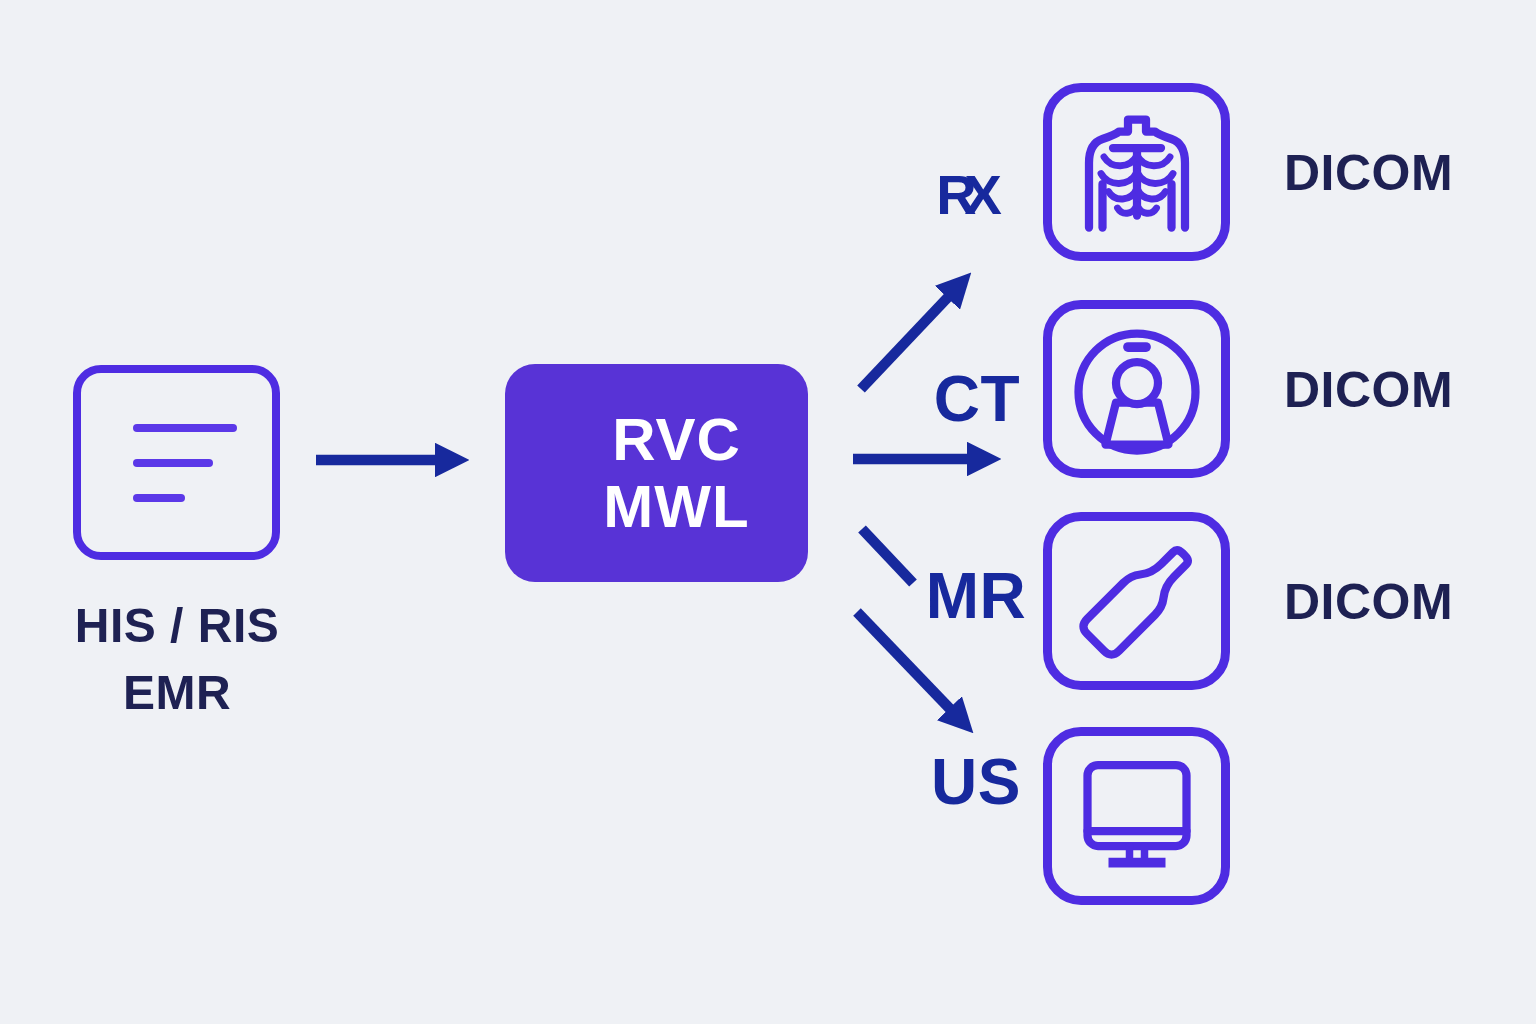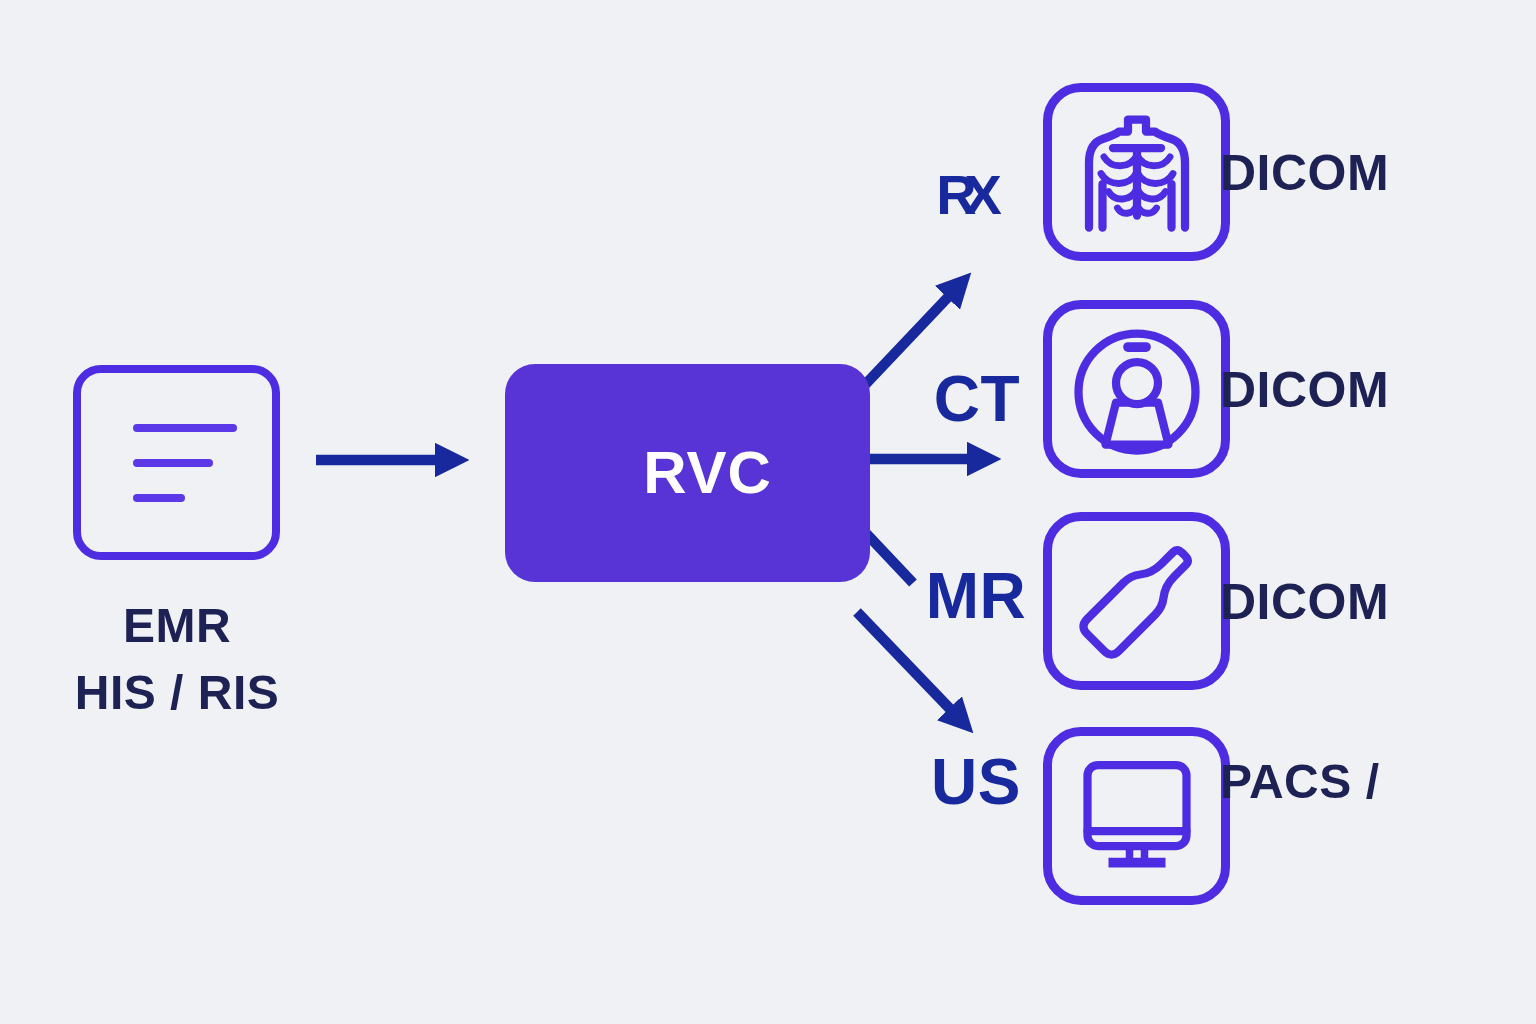--- a/index.html
+++ b/index.html
@@ -30,21 +30,21 @@
   .src-line.l1{left:52px;top:51px;width:104px}
   .src-line.l2{left:52px;top:86px;width:80px}
   .src-line.l3{left:52px;top:121px;width:52px}
 
   .source-label{
     left:12px;top:592px;width:330px;text-align:center;
     font-size:48px;line-height:1.4;color:var(--c-label);letter-spacing:.5px;
   }
 
   .hub{
-    left:505px;top:364px;width:365px;height:218px;
+    left:505px;top:364px;width:303px;height:218px;
     background:var(--c-hub);border-radius:30px;
     display:flex;flex-direction:column;align-items:center;justify-content:center;
     color:var(--c-hub-text);font-size:60px;line-height:1.12;letter-spacing:1px;padding-left:40px;
   }
 
   .mod-label{
     transform:translate(-50%,-50%);
     font-size:64px;color:var(--c-arrow);letter-spacing:.5px;white-space:nowrap;
   }
   .mod-label.rx{font-size:56px;letter-spacing:-0.22em;padding-right:.22em}
@@ -52,21 +52,21 @@
   .mod-box{
     left:1043px;width:187px;height:178px;
     border:9px solid var(--c-violet);border-radius:38px;
     display:flex;align-items:center;justify-content:center;
   }
   .mod-box svg{display:block}
   .icon-stroke{fill:none;stroke:var(--c-violet);stroke-width:5.5;stroke-linecap:round;stroke-linejoin:round}
   .icon-fillbg{fill:var(--c-bg)}
 
   .out-label{
-    left:1220px;font-size:50px;color:var(--c-label);
+    left:1284px;font-size:50px;color:var(--c-label);
     line-height:1.26;letter-spacing:.5px;white-space:nowrap;
   }
   .out-label.two-line{font-size:48px}
 </style>
 </head>
 <body>
 
 <div class="canvas">
 
   <svg class="connectors" viewBox="0 0 1536 1024">
@@ -83,26 +83,27 @@
   </svg>
 
   <div class="abs source-box">
     <div>
       <div class="src-line l1"></div>
       <div class="src-line l2"></div>
       <div class="src-line l3"></div>
     </div>
   </div>
   <div class="abs source-label">
+    <div>HIS / RIS</div>
     <div>EMR</div>
-    <div>HIS / RIS</div>
   </div>
 
   <div class="abs hub">
     <div>RVC</div>
+    <div>MWL</div>
   </div>
 
   <div class="abs mod-label rx" style="left:969px;top:194px">RX</div>
   <div class="abs mod-label" style="left:977px;top:399px">CT</div>
   <div class="abs mod-label" style="left:976px;top:596px">MR</div>
   <div class="abs mod-label" style="left:976px;top:782px">US</div>
 
   <div class="abs mod-box" style="top:83px">
     <svg width="150" height="150" viewBox="0 0 100 100">
       <path class="icon-stroke" d="M18,87 L18,44 Q18,31 27,28 Q36,25 38,23 L44,23 L44,15 L56,15 L56,23 L62,23 Q64,25 73,28 Q82,31 82,44 L82,87"></path>
@@ -150,16 +151,15 @@
   <div class="abs out-label" style="top:142px">
     <div>DICOM</div>
   </div>
   <div class="abs out-label" style="top:359px">
     <div>DICOM</div>
   </div>
   <div class="abs out-label" style="top:571px">
     <div>DICOM</div>
   </div>
   <div class="abs out-label two-line" style="top:752px">
-    <div>PACS /</div>
   </div>
 
 </div>
 
 </body></html>

